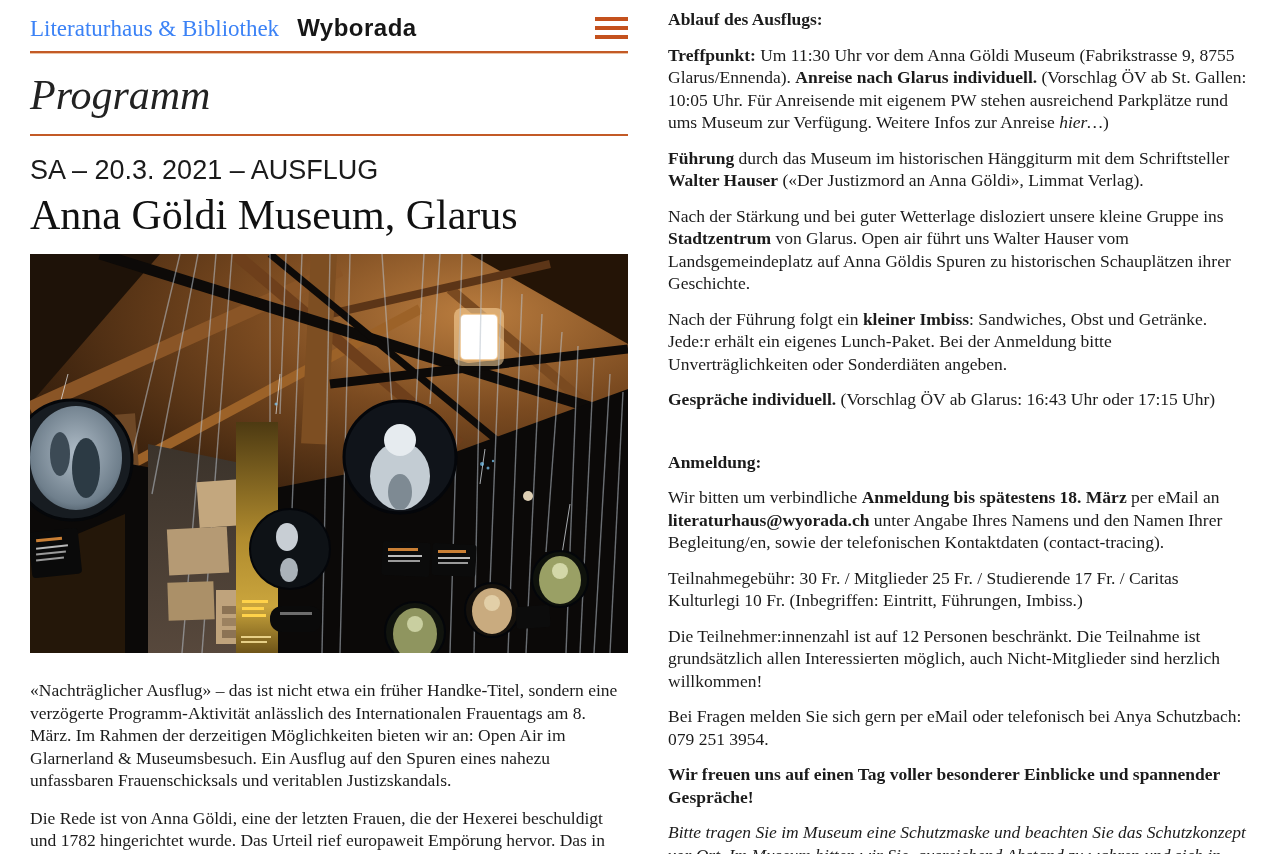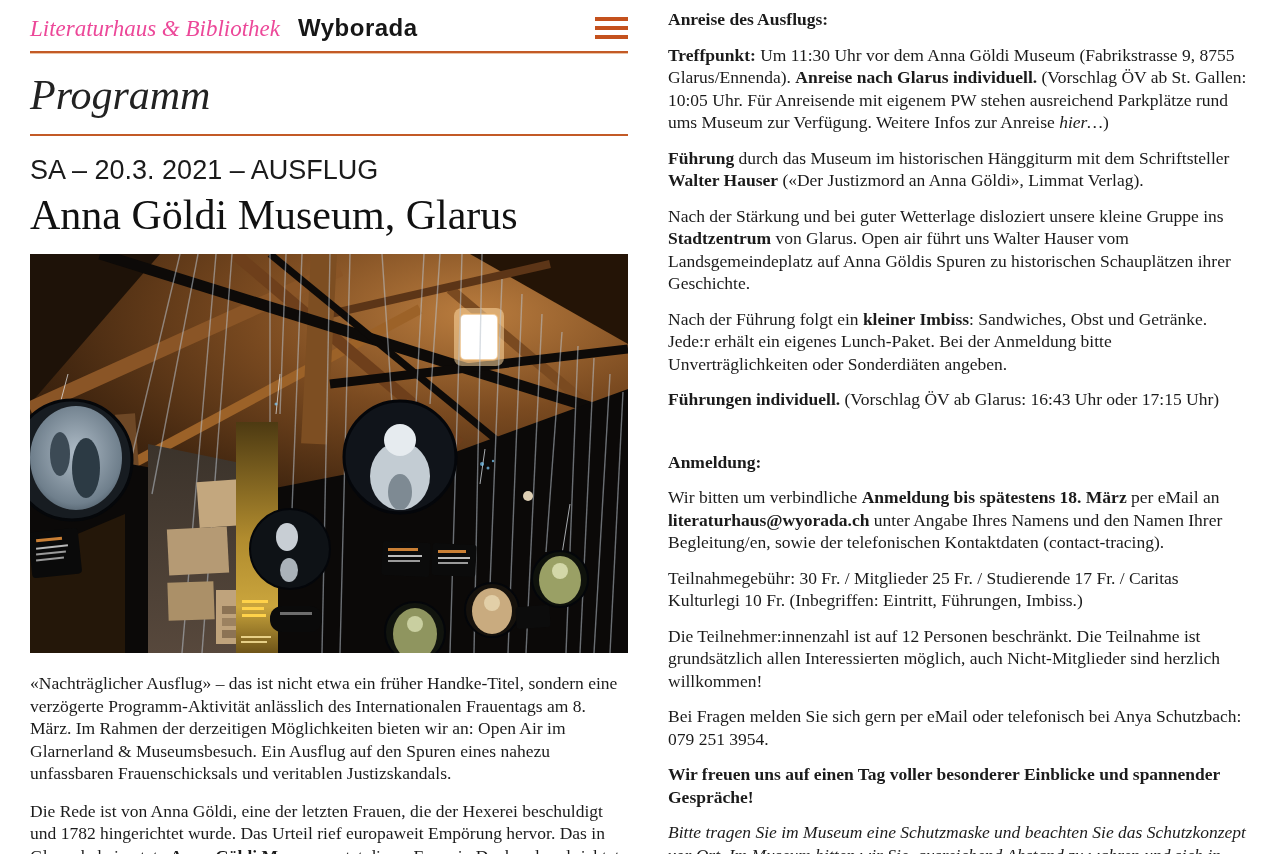--- a/index.html
+++ b/index.html
@@ -3,39 +3,39 @@
 <meta charset="utf-8">
 <style>
   html,body{margin:0;padding:0;background:#ffffff;}
   .page{position:relative;width:1287px;height:854px;background:#ffffff;overflow:hidden;
         font-family:"Liberation Serif", serif;color:#1b1b1b;}
   .left-col{position:absolute;left:30px;top:0;width:598px;}
   .right-col{position:absolute;left:668px;top:0;width:582px;}
 
   
   .header-row{display:flex;align-items:baseline;padding-top:14px;}
-  .brand-prefix{font-style:italic;font-size:23px;color:#ec4899;white-space:nowrap;}
+  .brand-prefix{font-size:23px;color:#3b82f6;white-space:nowrap;}
   .brand-name{font-family:"Liberation Sans", sans-serif;font-weight:bold;font-size:24px;
               color:#161616;margin-left:18px;letter-spacing:0.5px;}
   .menu-btn{margin-left:auto;align-self:center;display:flex;flex-direction:column;gap:5px;
             cursor:pointer;padding:2px 0;}
   .menu-btn .bar{width:33px;height:4px;background:#C4511D;}
   .header-rule{margin-top:9px;height:3px;
                background:linear-gradient(to bottom,#C35A26 0%,#C35A26 55%,#EDC3A4 55%,#EDC3A4 100%);}
 
   .section-title{font-style:italic;font-size:42px;margin-top:17px;color:#222;}
   .section-rule{margin-top:15px;height:2px;background:#C35A26;}
 
   .event-kicker{font-family:"Liberation Sans", sans-serif;font-size:27px;margin-top:19px;color:#1a1a1a;}
   .event-title{font-size:42px;margin-top:5px;color:#111;}
 
   .photo{display:block;margin-top:15px;width:598px;height:399px;}
 
   p{font-size:17.5px;line-height:22.5px;margin:13px 0 0 0;}
-  .left-col p.first{margin-top:19px;}
+  .left-col p.first{margin-top:26px;}
   .left-col p+p{margin-top:15px;}
 
   .rc-heading{font-weight:bold;font-size:17.5px;line-height:22.5px;margin:0;padding-top:8px;}
   .rc-heading.second{padding-top:0;margin-top:40px;}
 </style>
 </head>
 <body>
 
 <div class="page">
 
@@ -219,26 +219,26 @@
           <circle cx="463" cy="207" r="1.2"></circle>
       </g>
       <circle cx="498" cy="242" r="5" fill="#f5e6c8" opacity="0.9"></circle>
     </svg>
 
     <p class="first">«Nachträglicher Ausflug» – das ist nicht etwa ein früher Handke-Titel, sondern eine verzögerte Programm-Aktivität anlässlich des Internationalen Frauentags am 8. März. Im Rahmen der derzeitigen Möglichkeiten bieten wir an: Open Air im Glarnerland &amp; Museumsbesuch. Ein Ausflug auf den Spuren eines nahezu unfassbaren Frauenschicksals und veritablen Justizskandals.</p>
     <p>Die Rede ist von Anna Göldi, eine der letzten Frauen, die der Hexerei beschuldigt und 1782 hingerichtet wurde. Das Urteil rief europaweit Empörung hervor. Das in Glarus beheimatete <b>Anna Göldi Museum</b> setzt dieser Frau ein Denkmal und richtet einen weiteren Fokus auf das Thema Menschenrechte.</p>
   </div>
 
   <div class="right-col">
-    <p class="rc-heading">Anreise des Ausflugs:</p>
+    <p class="rc-heading">Ablauf des Ausflugs:</p>
     <p><b>Treffpunkt:</b> Um 11:30 Uhr vor dem Anna Göldi Museum (Fabrikstrasse 9, 8755 Glarus/Ennenda). <b>Anreise nach Glarus individuell.</b> (Vorschlag ÖV ab St. Gallen: 10:05 Uhr. Für Anreisende mit eigenem PW stehen ausreichend Parkplätze rund ums Museum zur Verfügung. Weitere Infos zur Anreise <i>hier…</i>)</p>
     <p><b>Führung</b> durch das Museum im historischen Hänggiturm mit dem Schriftsteller <b>Walter Hauser</b> («Der Justizmord an Anna Göldi», Limmat Verlag).</p>
     <p>Nach der Stärkung und bei guter Wetterlage disloziert unsere kleine Gruppe ins <b>Stadtzentrum</b> von Glarus. Open air führt uns Walter Hauser vom Landsgemeindeplatz auf Anna Göldis Spuren zu historischen Schauplätzen ihrer Geschichte.</p>
     <p>Nach der Führung folgt ein <b>kleiner Imbiss</b>: Sandwiches, Obst und Getränke. Jede:r erhält ein eigenes Lunch-Paket. Bei der Anmeldung bitte Unverträglichkeiten oder Sonderdiäten angeben.</p>
-    <p><b>Führungen individuell.</b> (Vorschlag ÖV ab Glarus: 16:43 Uhr oder 17:15 Uhr)</p>
+    <p><b>Gespräche individuell.</b> (Vorschlag ÖV ab Glarus: 16:43 Uhr oder 17:15 Uhr)</p>
 
     <p class="rc-heading second">Anmeldung:</p>
     <p>Wir bitten um verbindliche <b>Anmeldung bis spätestens 18. März</b> per eMail an <b>literaturhaus@wyorada.ch</b> unter Angabe Ihres Namens und den Namen Ihrer Begleitung/en, sowie der telefonischen Kontaktdaten (contact-tracing).</p>
     <p>Teilnahmegebühr: 30 Fr. / Mitglieder 25 Fr. / Studierende 17 Fr. / Caritas Kulturlegi 10 Fr. (Inbegriffen: Eintritt, Führungen, Imbiss.)</p>
     <p>Die Teilnehmer:innenzahl ist auf 12 Personen beschränkt. Die Teilnahme ist grundsätzlich allen Interessierten möglich, auch Nicht-Mitglieder sind herzlich willkommen!</p>
     <p>Bei Fragen melden Sie sich gern per eMail oder telefonisch bei Anya Schutzbach: 079 251 3954.</p>
     <p><b>Wir freuen uns auf einen Tag voller besonderer Einblicke und spannender Gespräche!</b></p>
     <p><i>Bitte tragen Sie im Museum eine Schutzmaske und beachten Sie das Schutzkonzept vor Ort. Im Museum bitten wir Sie, ausreichend Abstand zu wahren und sich in Gruppen von höchstens 5 Personen an den einzelnen Stationen aufzuhalten. Der Imbiss wird an der frischen Luft eingenommen.</i></p>
   </div>
 

